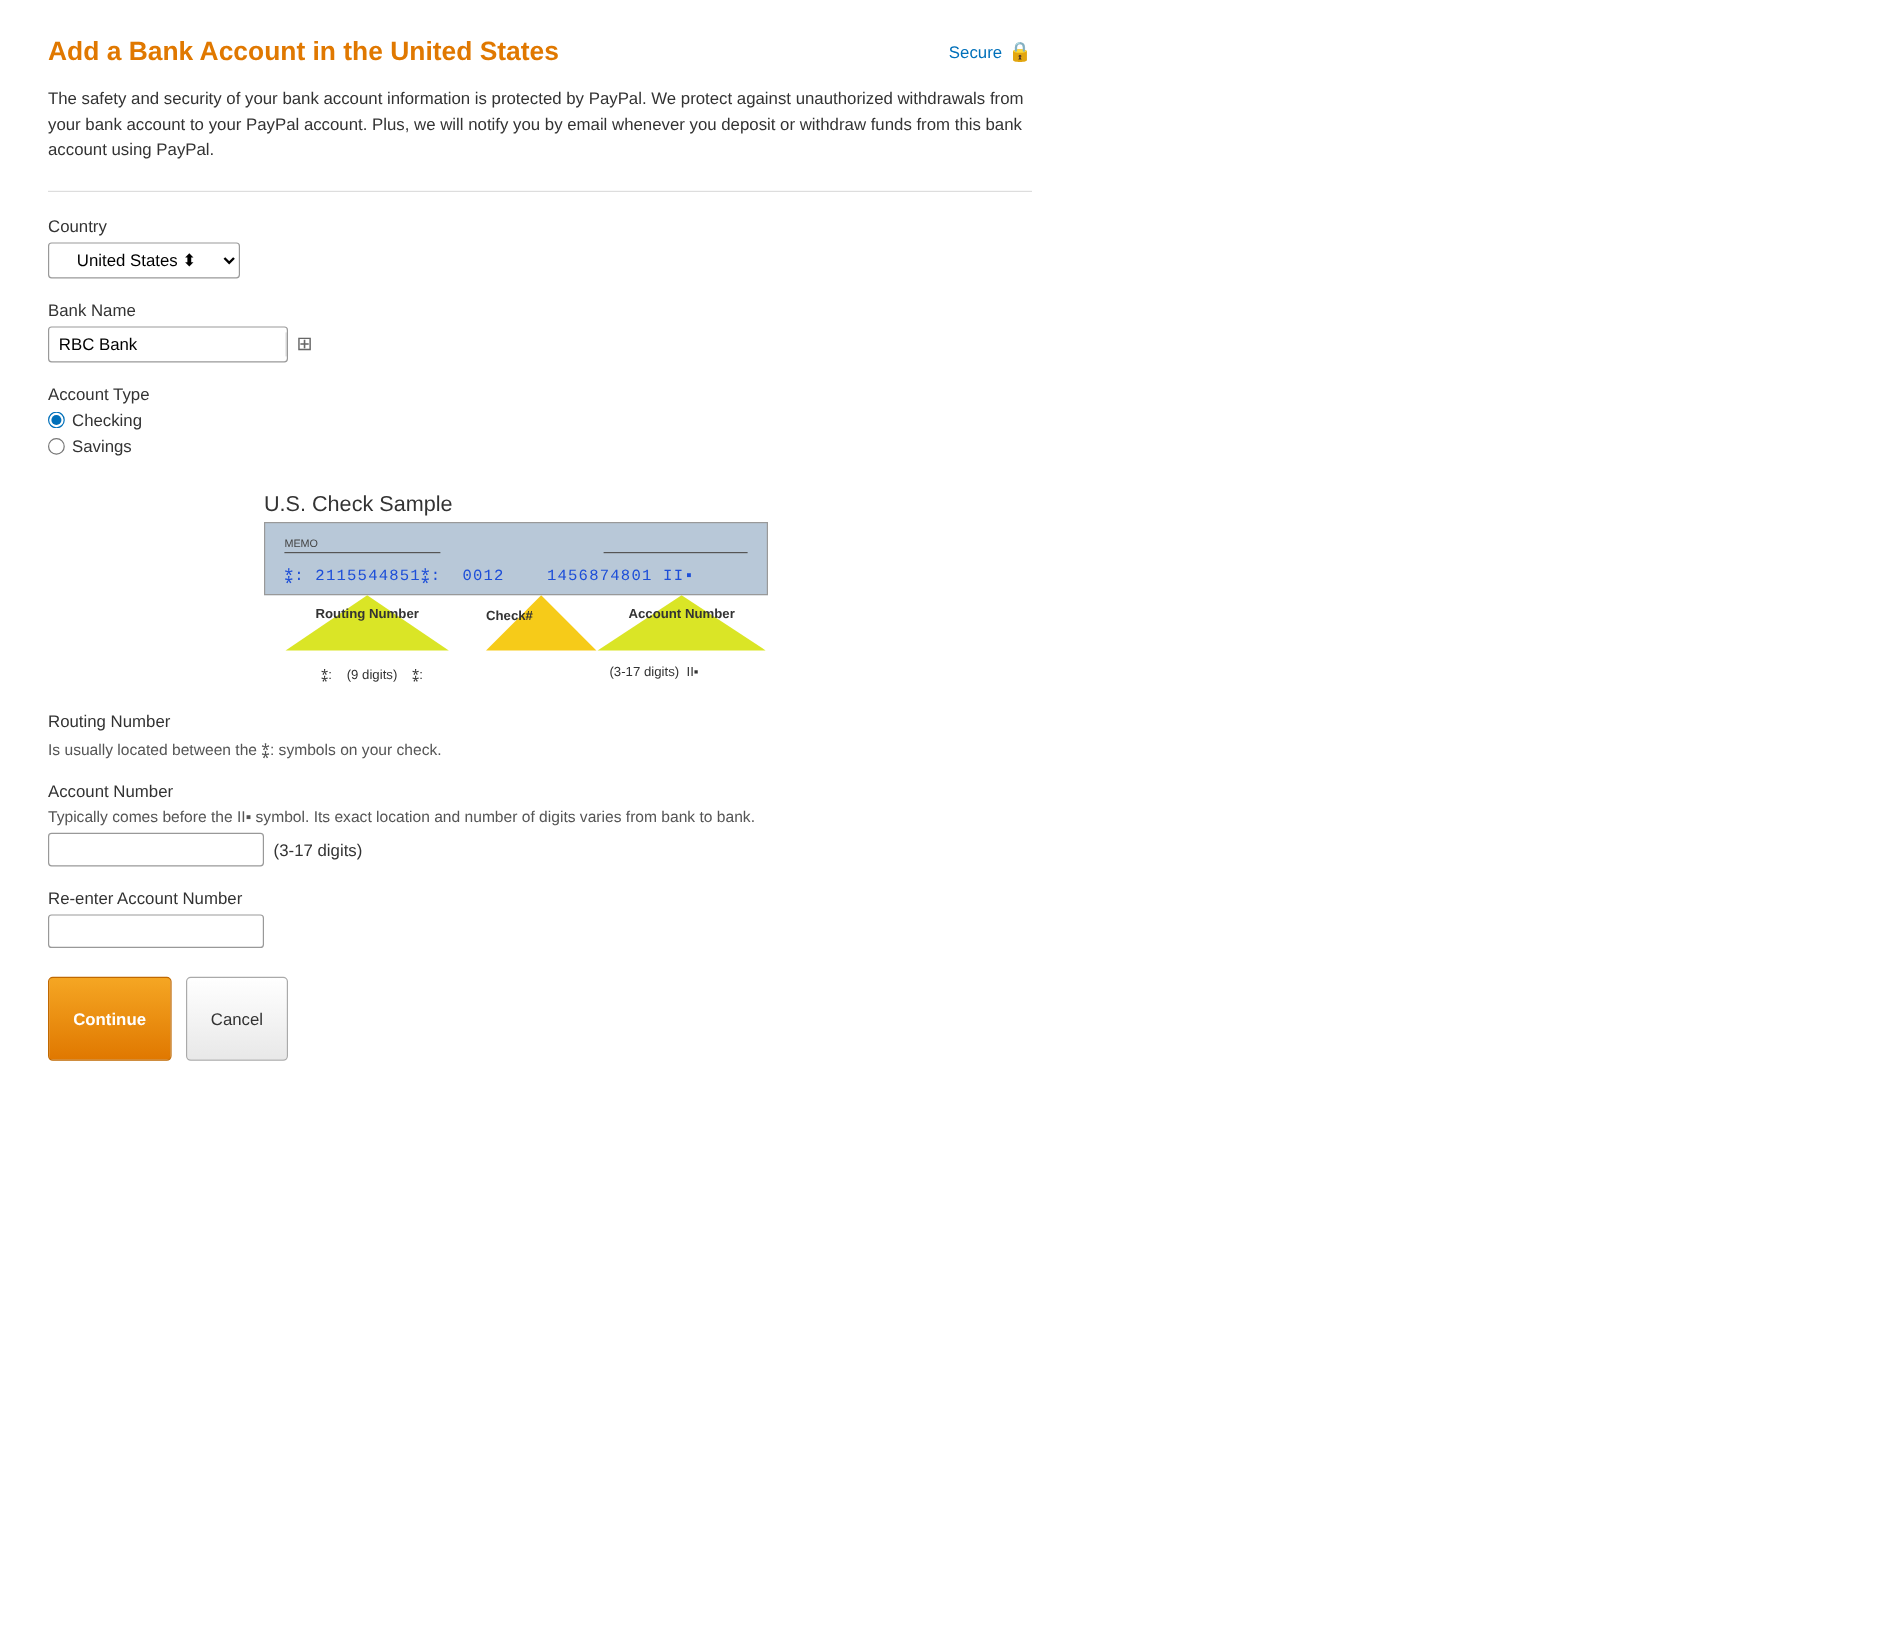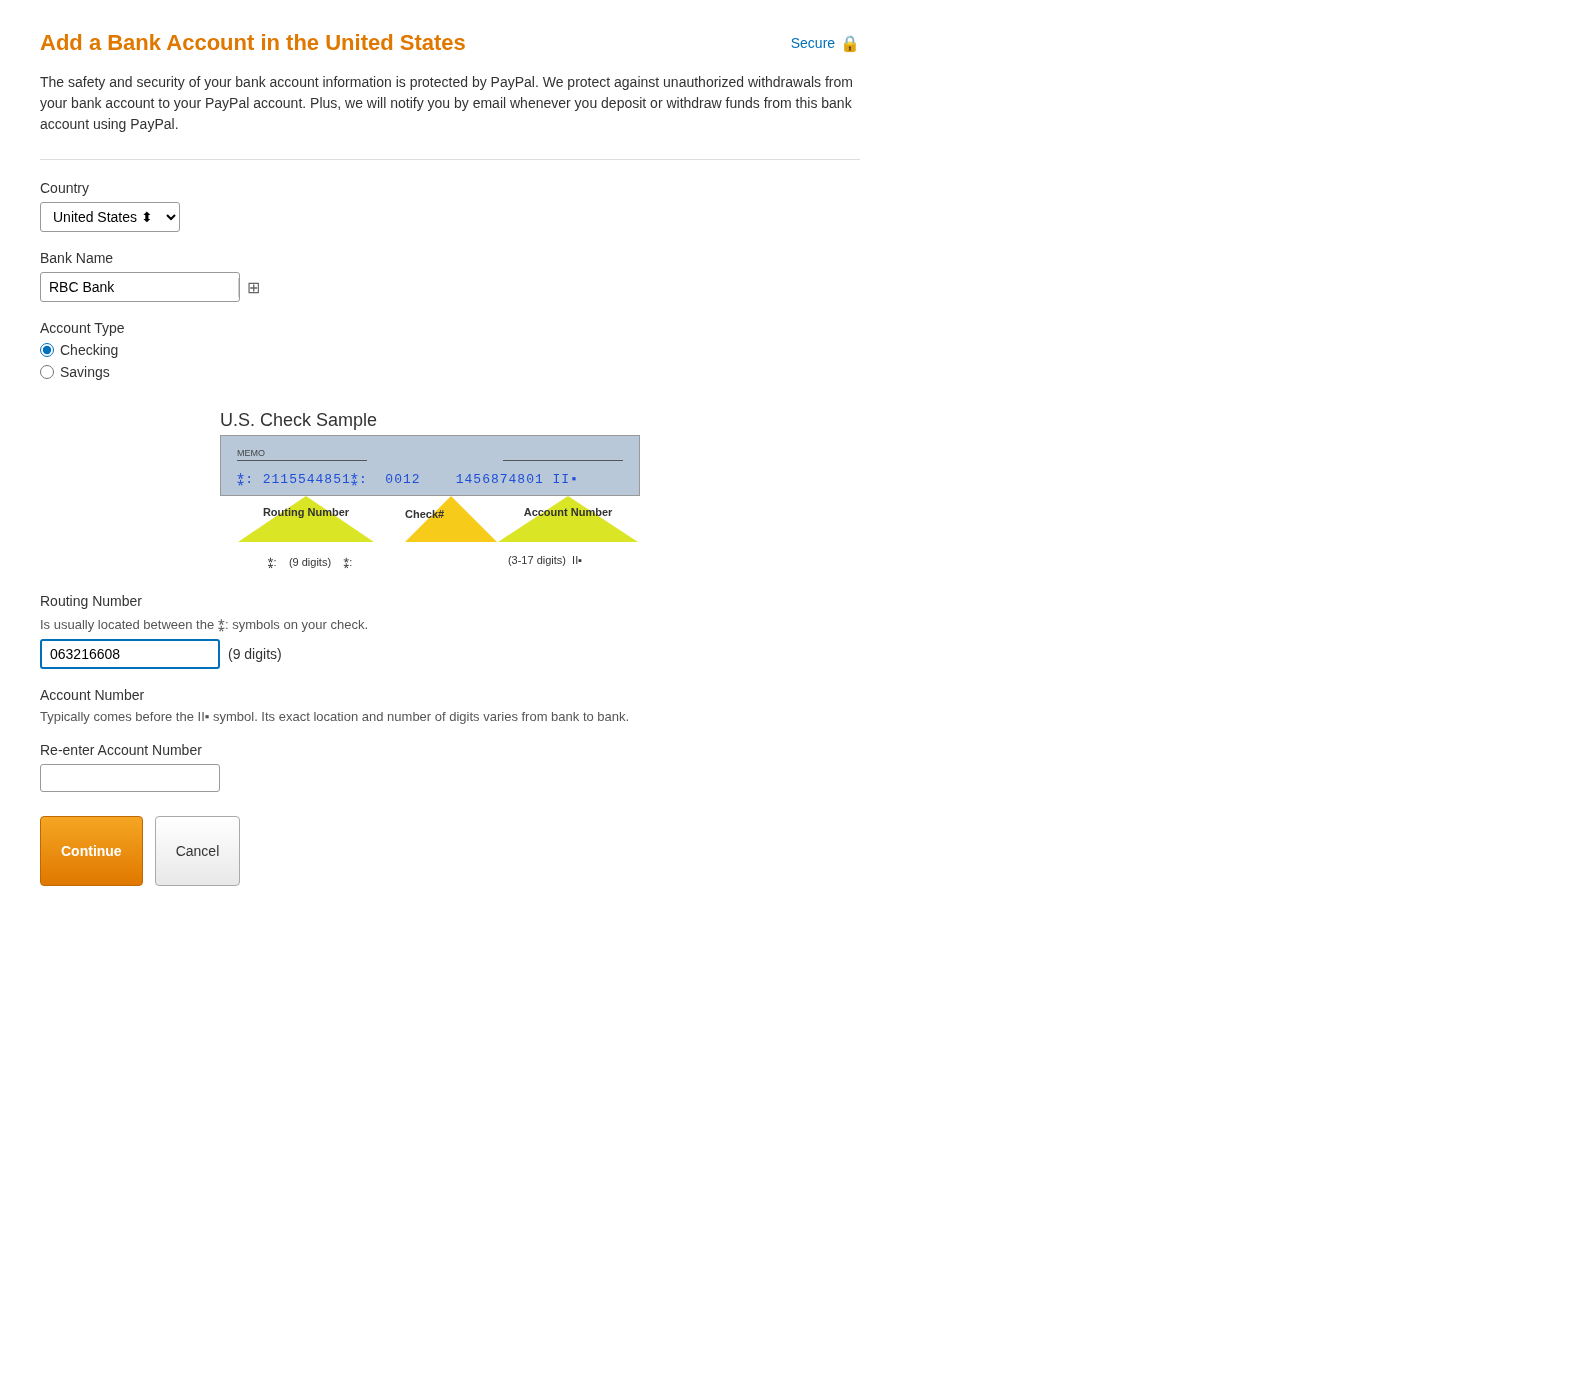--- a/index.html
+++ b/index.html
@@ -42,21 +42,21 @@
     .form-section {
       margin-bottom: 18px;
     }
     .field-label {
       font-size: 14px;
       color: #333;
       margin-bottom: 6px;
       display: block;
     }
     select.country-select {
-      padding: 5px 8px;
+      padding: 5px 19px;
       font-size: 14px;
       border: 1px solid #999;
       border-radius: 3px;
       background: #fff;
       cursor: pointer;
       min-width: 140px;
     }
     .bank-name-wrapper {
       display: flex;
       align-items: center;
@@ -281,30 +281,30 @@
     <div style="width:140px;text-align:center;">⁑: &nbsp;&nbsp;&nbsp;(9 digits)&nbsp;&nbsp;&nbsp; ⁑:</div>
     <div style="width:90px;text-align:center;"></div>
     <div style="width:150px;text-align:center;">(3-17 digits)&nbsp;&nbsp;II▪</div>
   </div>
 </div>
 
 
 <div class="form-section">
   <label class="field-label">Routing Number</label>
   <p class="helper-text">Is usually located between the ⁑: symbols on your check.</p>
-  <div class="input-row">
-    <input type="text" class="text-input routing-input" value="063216608" style="">
-    <span class="digits-hint">(9 digits)</span>
-  </div>
 </div>
 
 
 <div class="form-section">
   <label class="field-label">Account Number</label>
   <p class="helper-text">Typically comes before the II▪ symbol. Its exact location and number of digits varies from bank to bank.</p>
+  <div class="input-row">
+    <input type="text" class="text-input" value="" style="">
+    <span class="digits-hint">(3-17 digits)</span>
+  </div>
 </div>
 
 
 <div class="form-section">
   <label class="field-label">Re-enter Account Number</label>
   <input type="text" class="text-input" value="" style="">
 </div>
 
 
 <div class="buttons-row">

